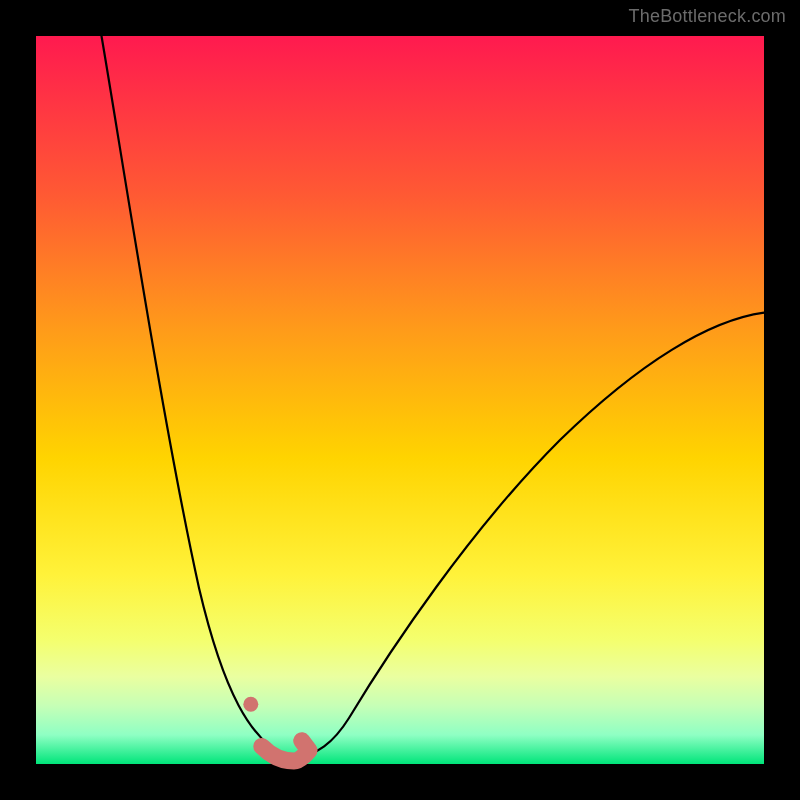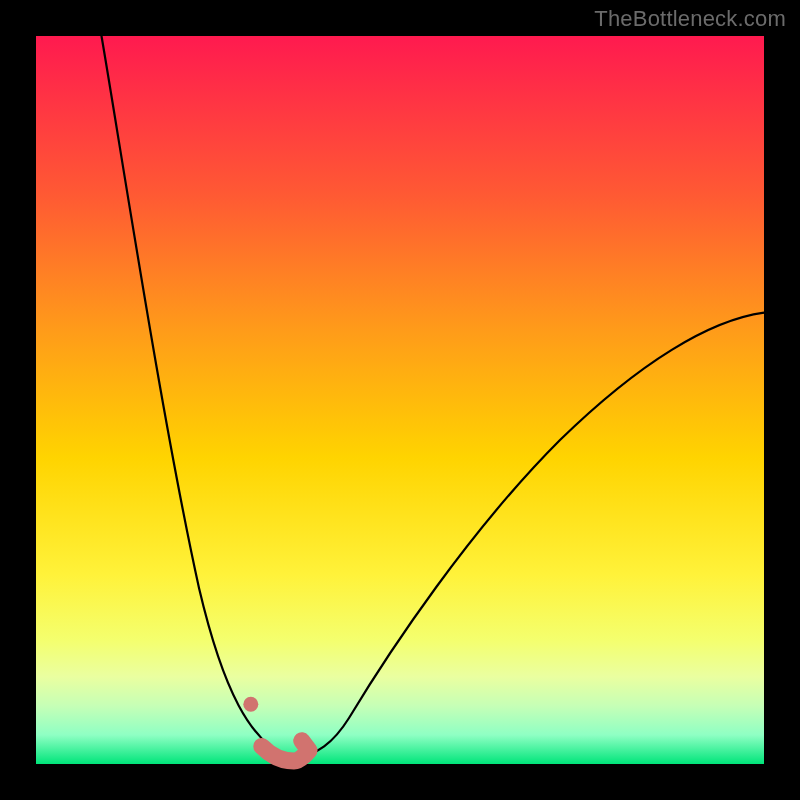--- a/index.html
+++ b/index.html
@@ -19,21 +19,21 @@
   svg.plot {
     position: absolute;
     top: 0;
     left: 0;
   }
   .watermark {
     position: absolute;
     top: 6px;
     right: 14px;
     color: #6b6b6b;
-    font-size: 22px;
+    font-size: 18px;
     font-family: Arial, Helvetica, sans-serif;
     letter-spacing: 0.2px;
     user-select: none;
   }
 </style>
 </head>
 <body>
 
 <div class="stage">
 

